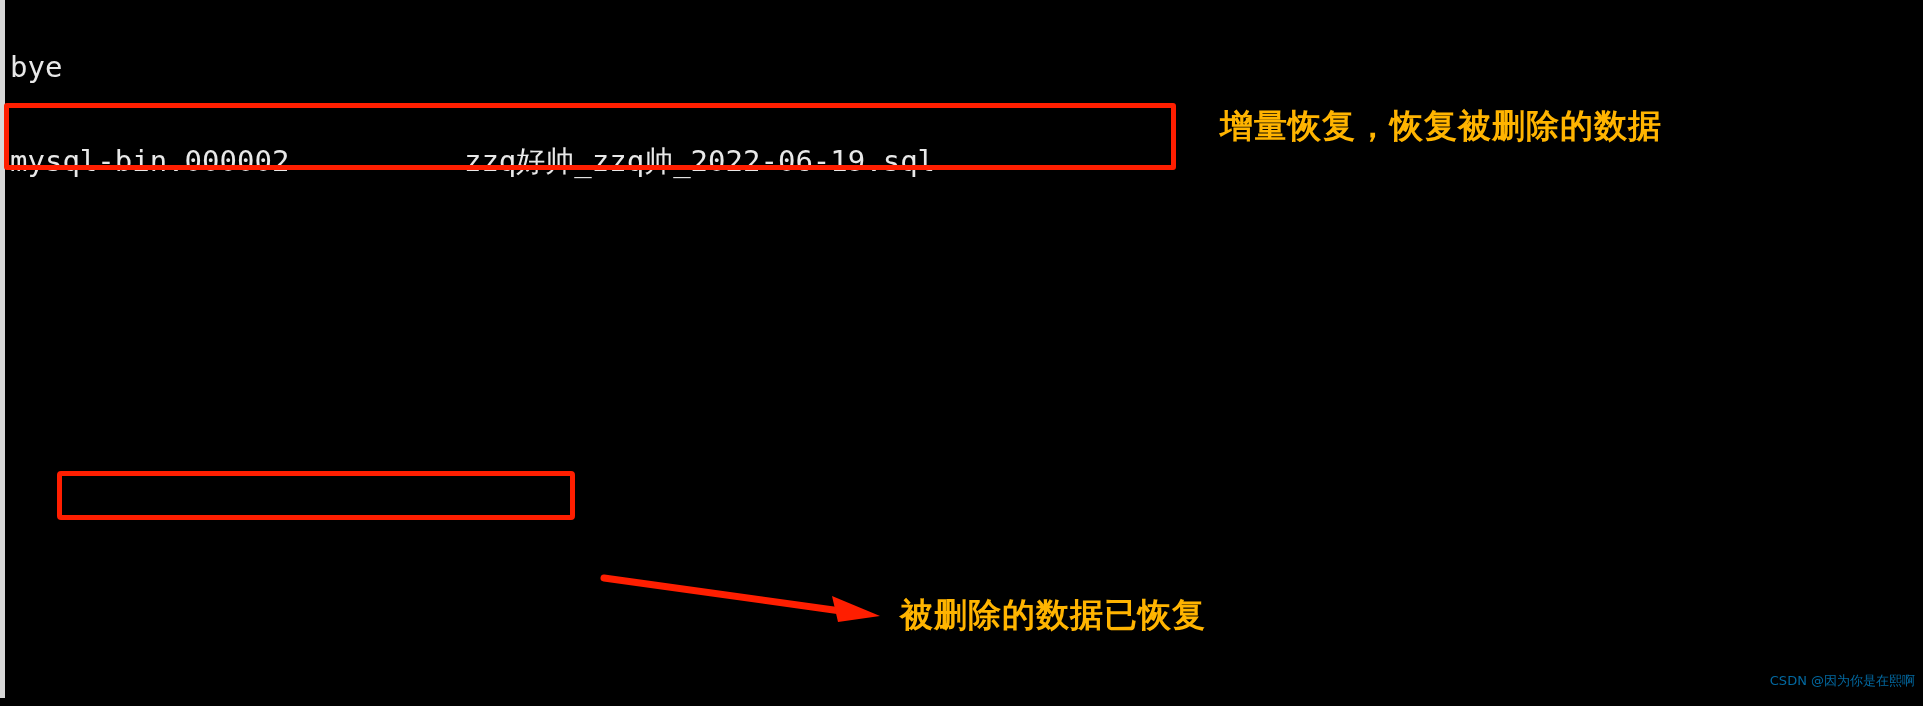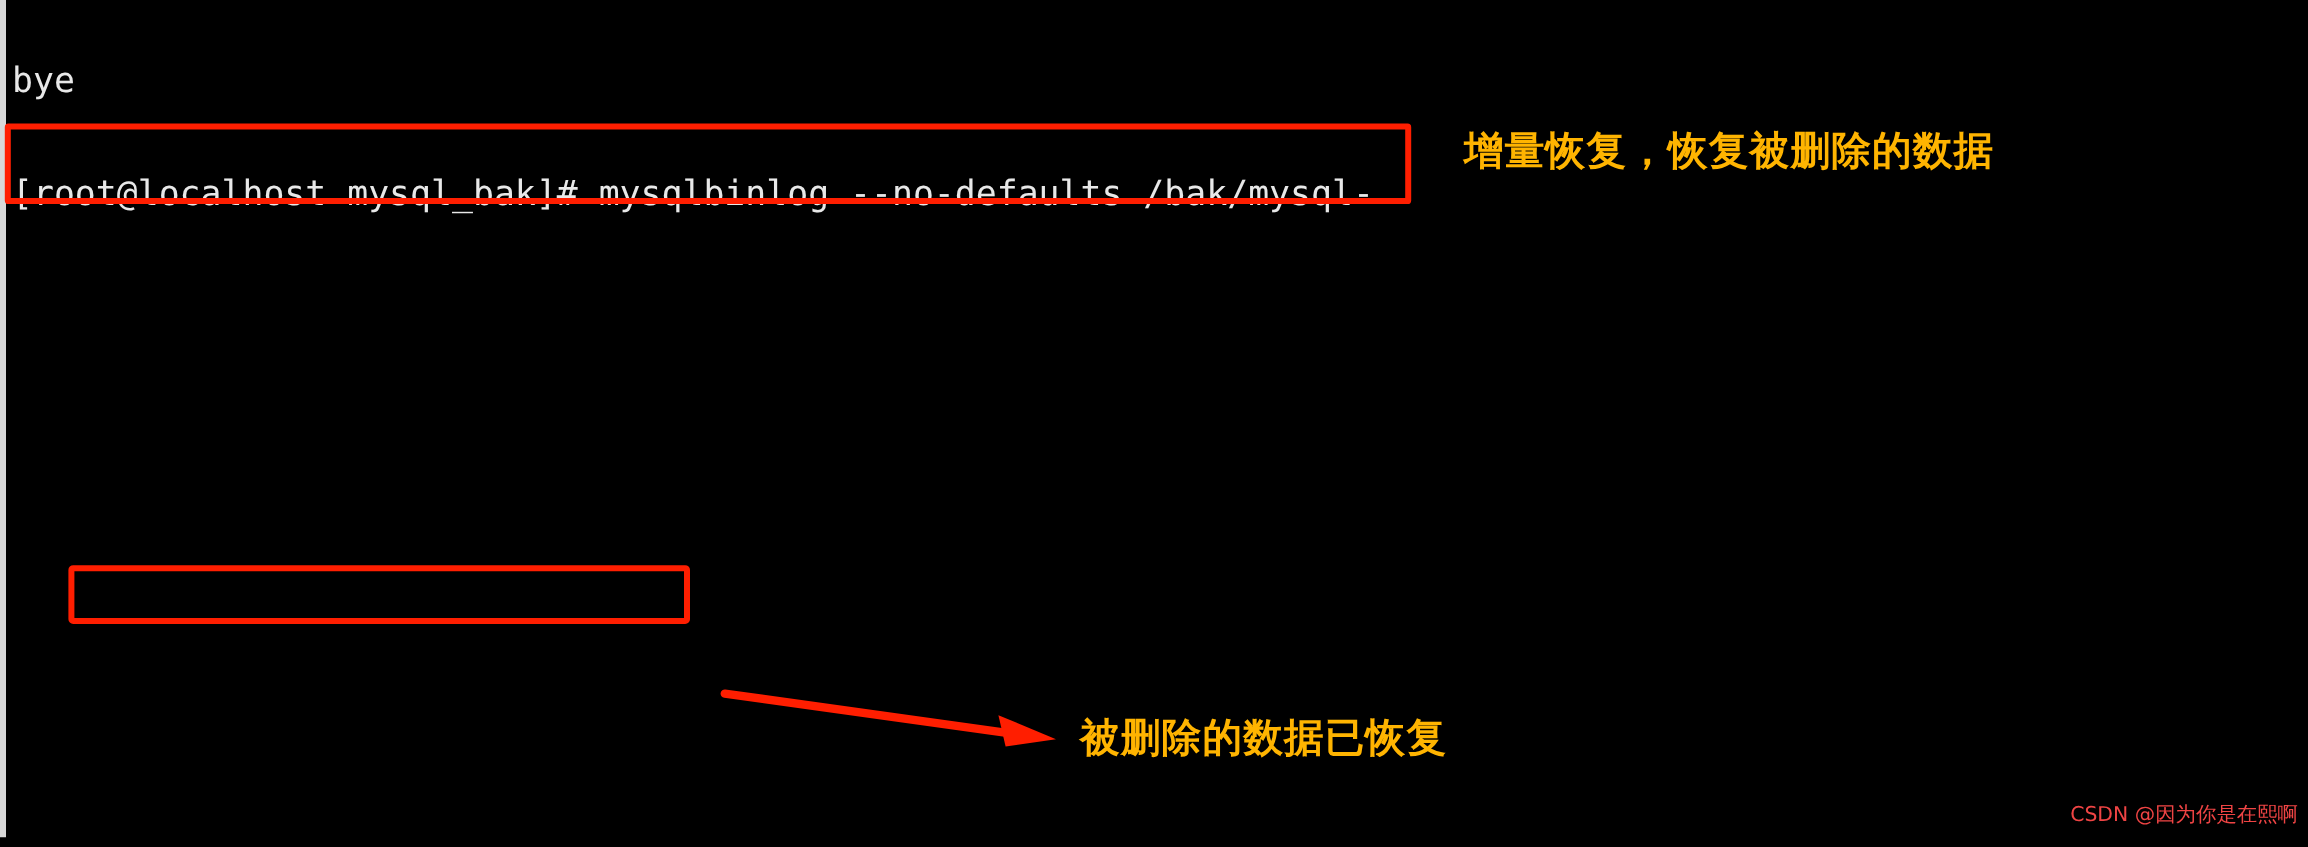--- a/index.html
+++ b/index.html
@@ -95,36 +95,36 @@
     width: 300px;
     height: 80px;
     pointer-events: none;
   }
 
   
   #watermark {
     position: absolute;
     right: 8px;
     bottom: 8px;
-    color: #ef4444;
+    color: #0369a1;
     font-family: "DejaVu Sans", "Liberation Sans", sans-serif;
-    font-size: 17px;
+    font-size: 13px;
     white-space: pre;
   }
 </style>
 </head>
 <body>
 
 <div id="screen">
 
   <div class="left-edge"></div>
 
   <div class="term-text">
     <span class="line">bye</span>
-    <span class="line">[root@localhost mysql_bak]# mysqlbinlog --no-defaults /bak/mysql-</span>
+    <span class="line">mysql-bin.000002          zzq好帅_zzq帅_2022-06-19.sql</span>
     
     
     
     
     
     
     
     
     
     

